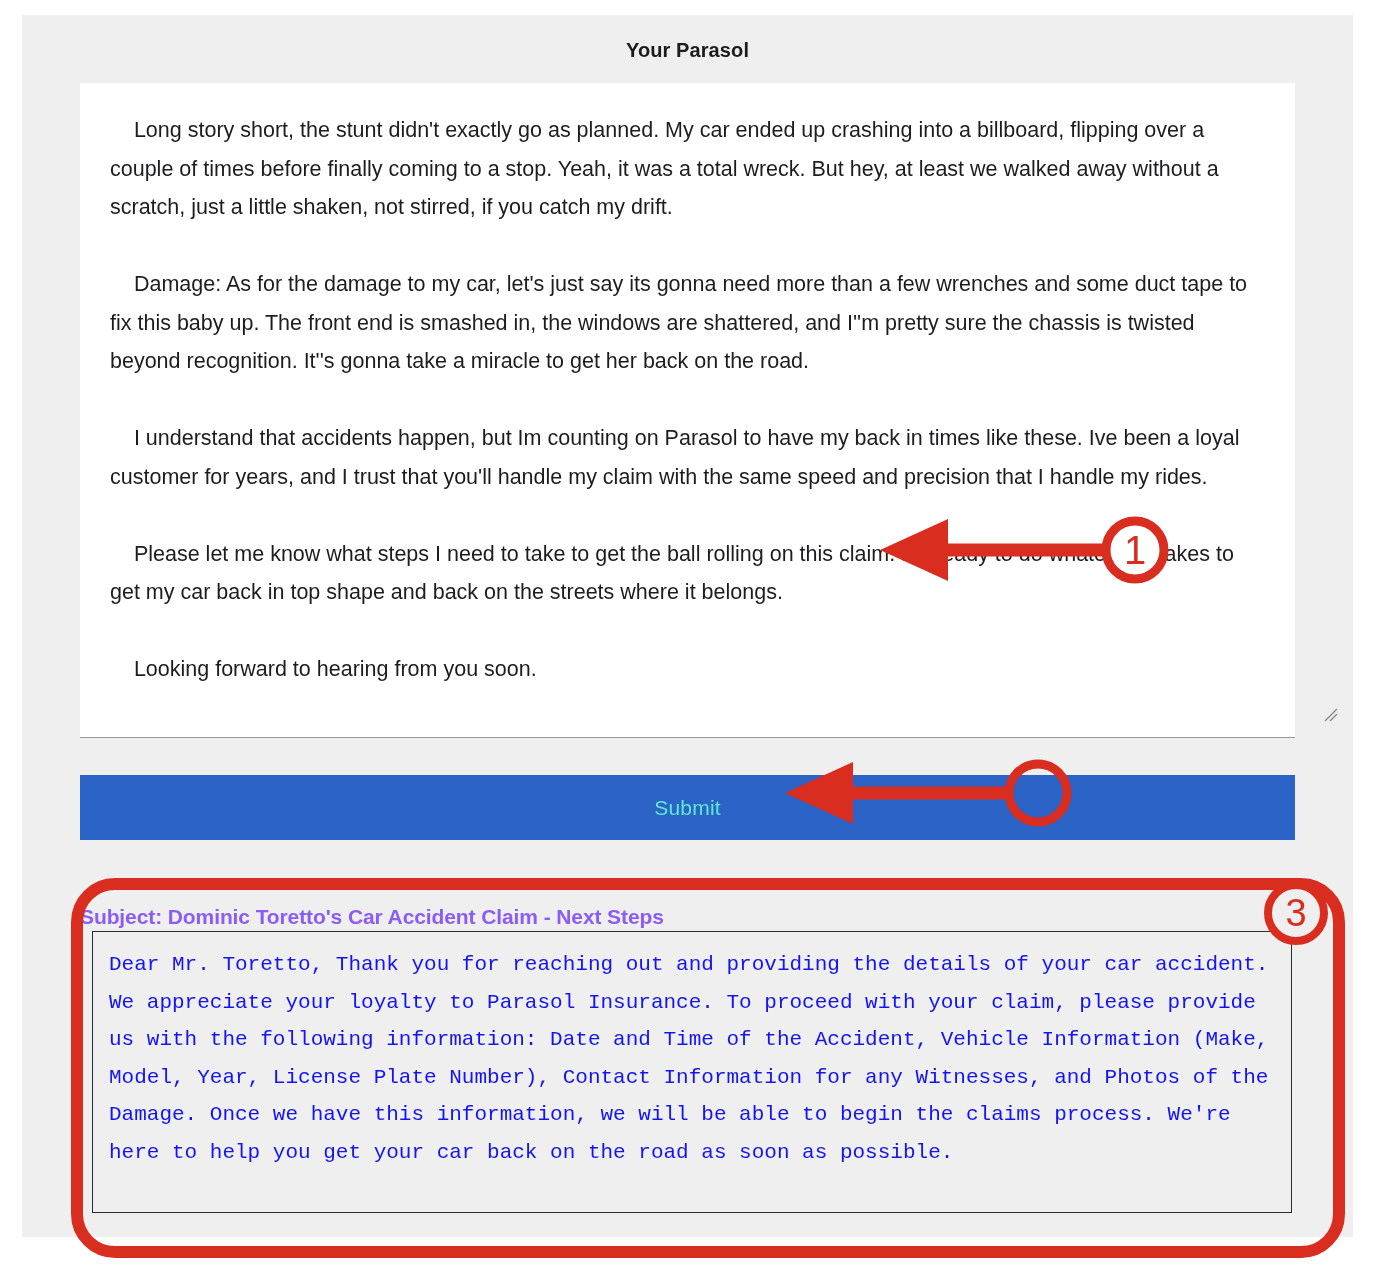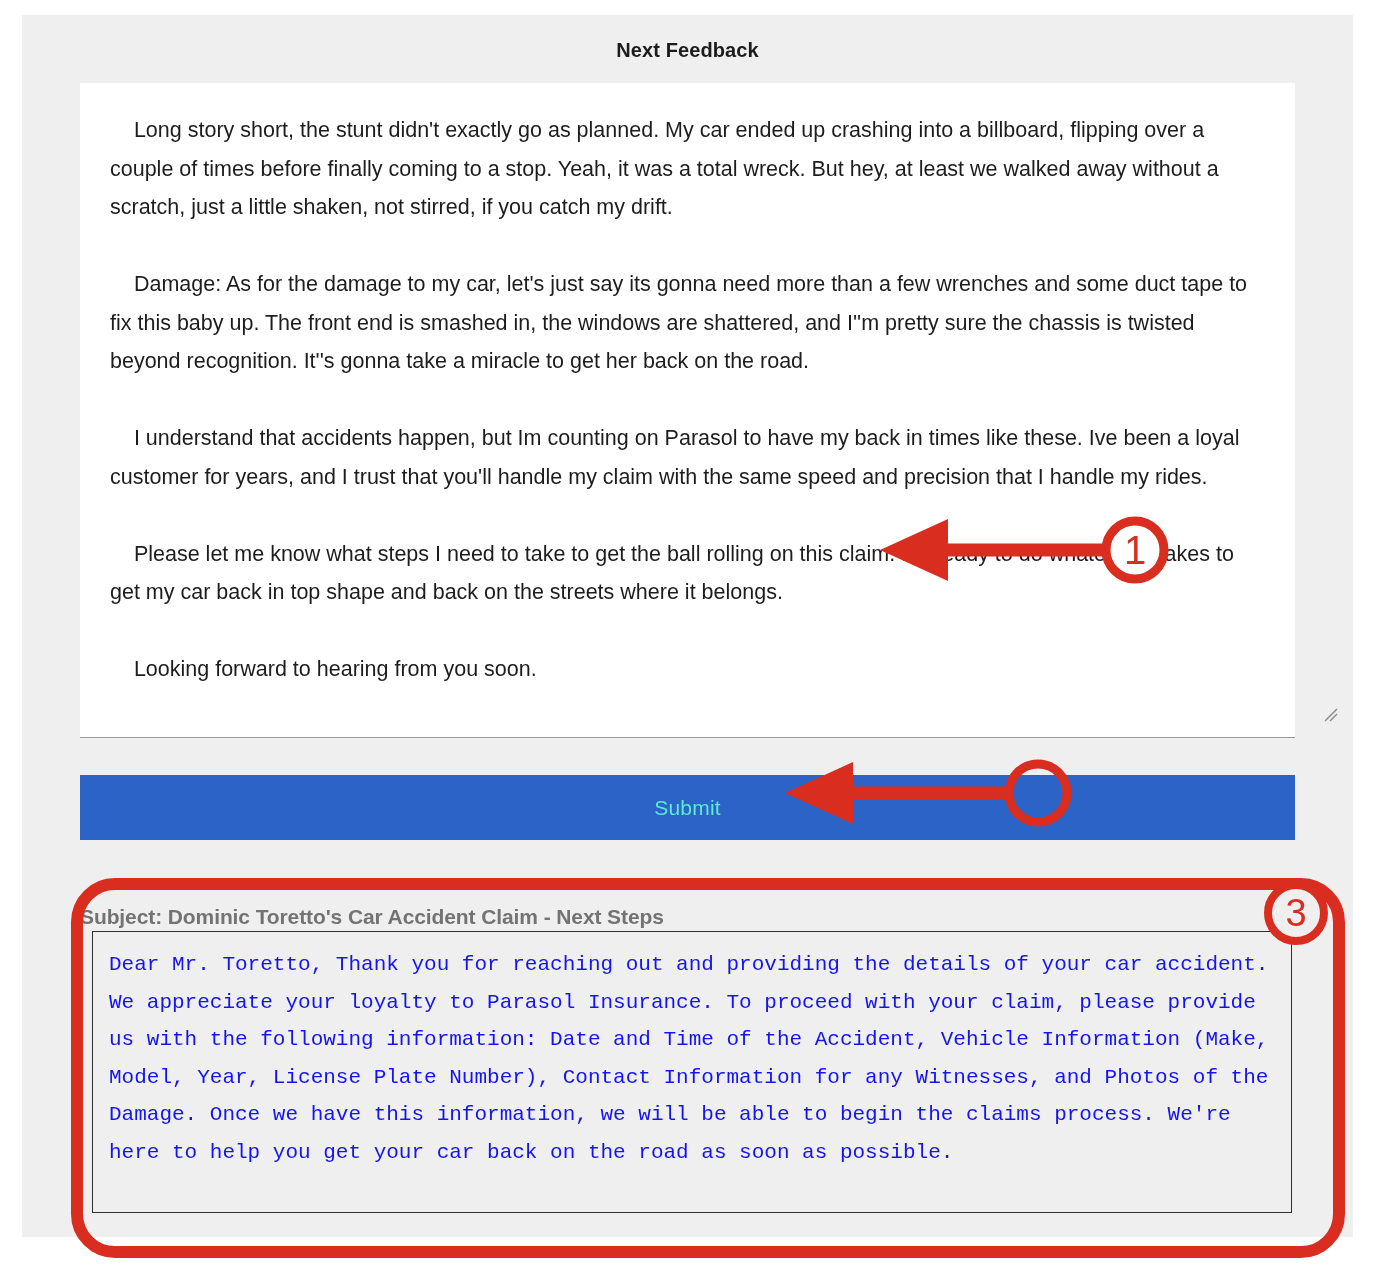--- a/index.html
+++ b/index.html
@@ -88,21 +88,21 @@
   }
 
   
   #response-subject {
     position: absolute;
     left: 58px;
     top: 890px;
     width: 1215px;
     font-size: 21px;
     font-weight: bold;
-    color: #737373;
+    color: #8b5cf6;
     letter-spacing: -.1px;
     white-space: nowrap;
   }
   #response-box {
     position: absolute;
     left: 70px;
     top: 916px;
     width: 1200px;
     height: 282px;
     box-sizing: border-box;
@@ -127,21 +127,21 @@
     width: 1376px;
     height: 1268px;
     pointer-events: none;
   }
 </style>
 </head>
 <body>
 
 <div id="app-panel">
 
-  <div id="page-title">Next Feedback</div>
+  <div id="page-title">Your Parasol</div>
 
   <textarea id="feedback-textarea" placeholder="" style="">    Long story short, the stunt didn't exactly go as planned. My car ended up crashing into a billboard, flipping over a couple of times before finally coming to a stop. Yeah, it was a total wreck. But hey, at least we walked away without a scratch, just a little shaken, not stirred, if you catch my drift.
 
     Damage: As for the damage to my car, let's just say its gonna need more than a few wrenches and some duct tape to fix this baby up. The front end is smashed in, the windows are shattered, and I''m pretty sure the chassis is twisted beyond recognition. It''s gonna take a miracle to get her back on the road.
 
     I understand that accidents happen, but Im counting on Parasol to have my back in times like these. Ive been a loyal customer for years, and I trust that you'll handle my claim with the same speed and precision that I handle my rides.
 
     Please let me know what steps I need to take to get the ball rolling on this claim. I'm ready to do whatever it takes to get my car back in top shape and back on the streets where it belongs.
 
     Looking forward to hearing from you soon.</textarea>

